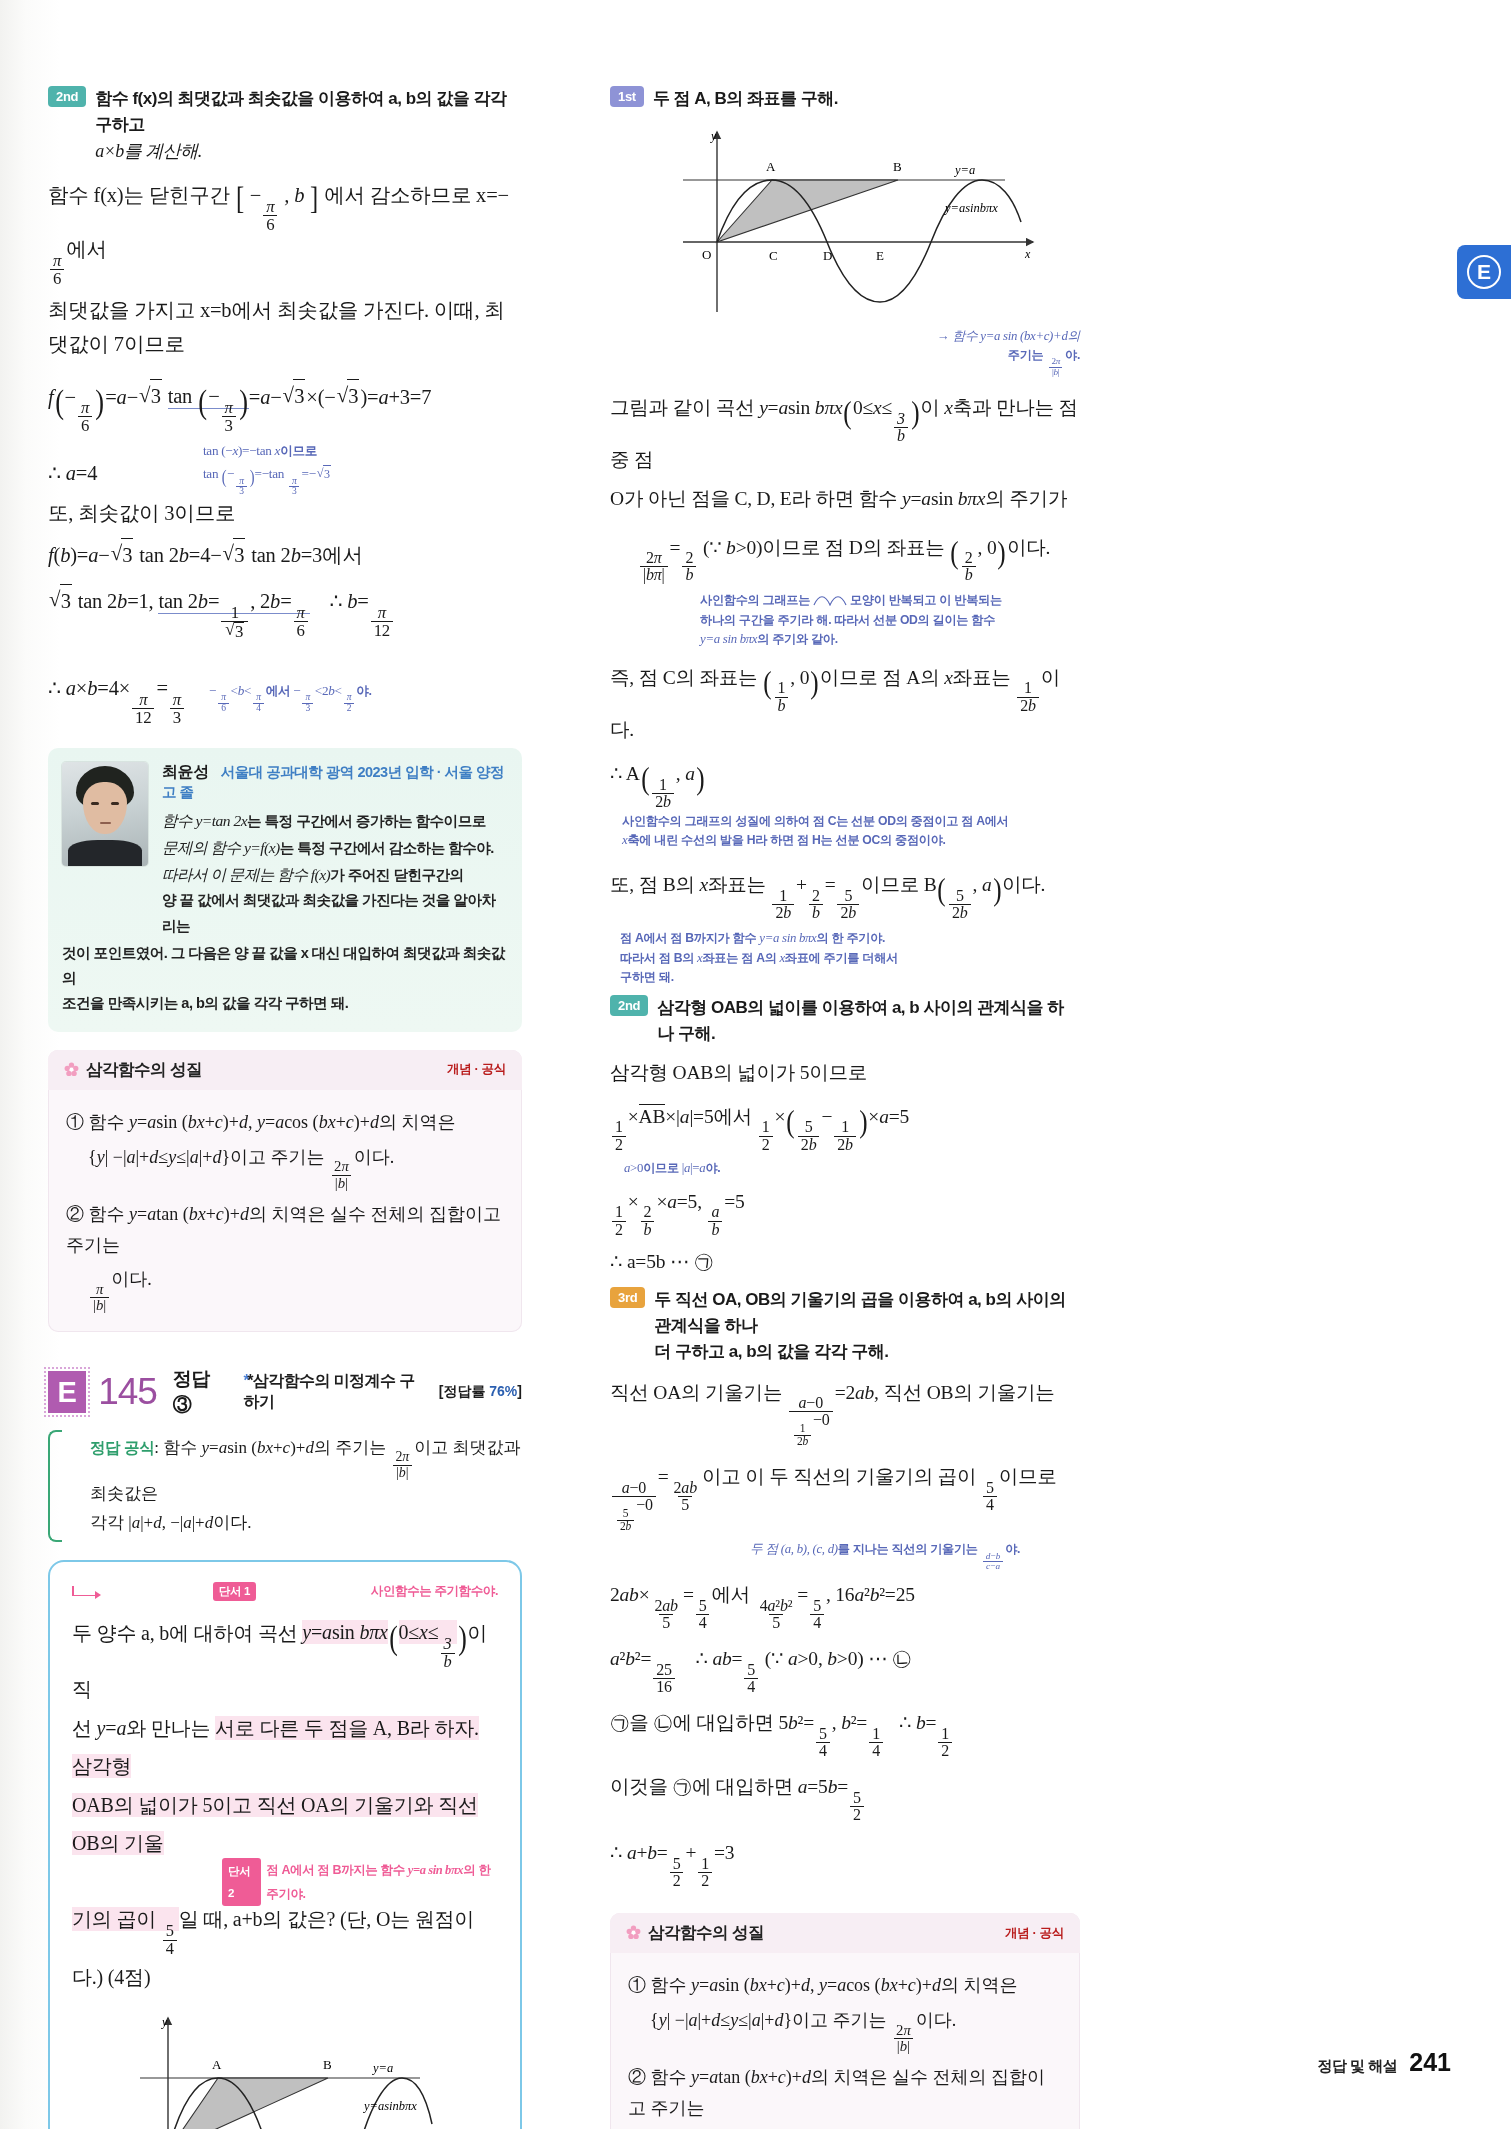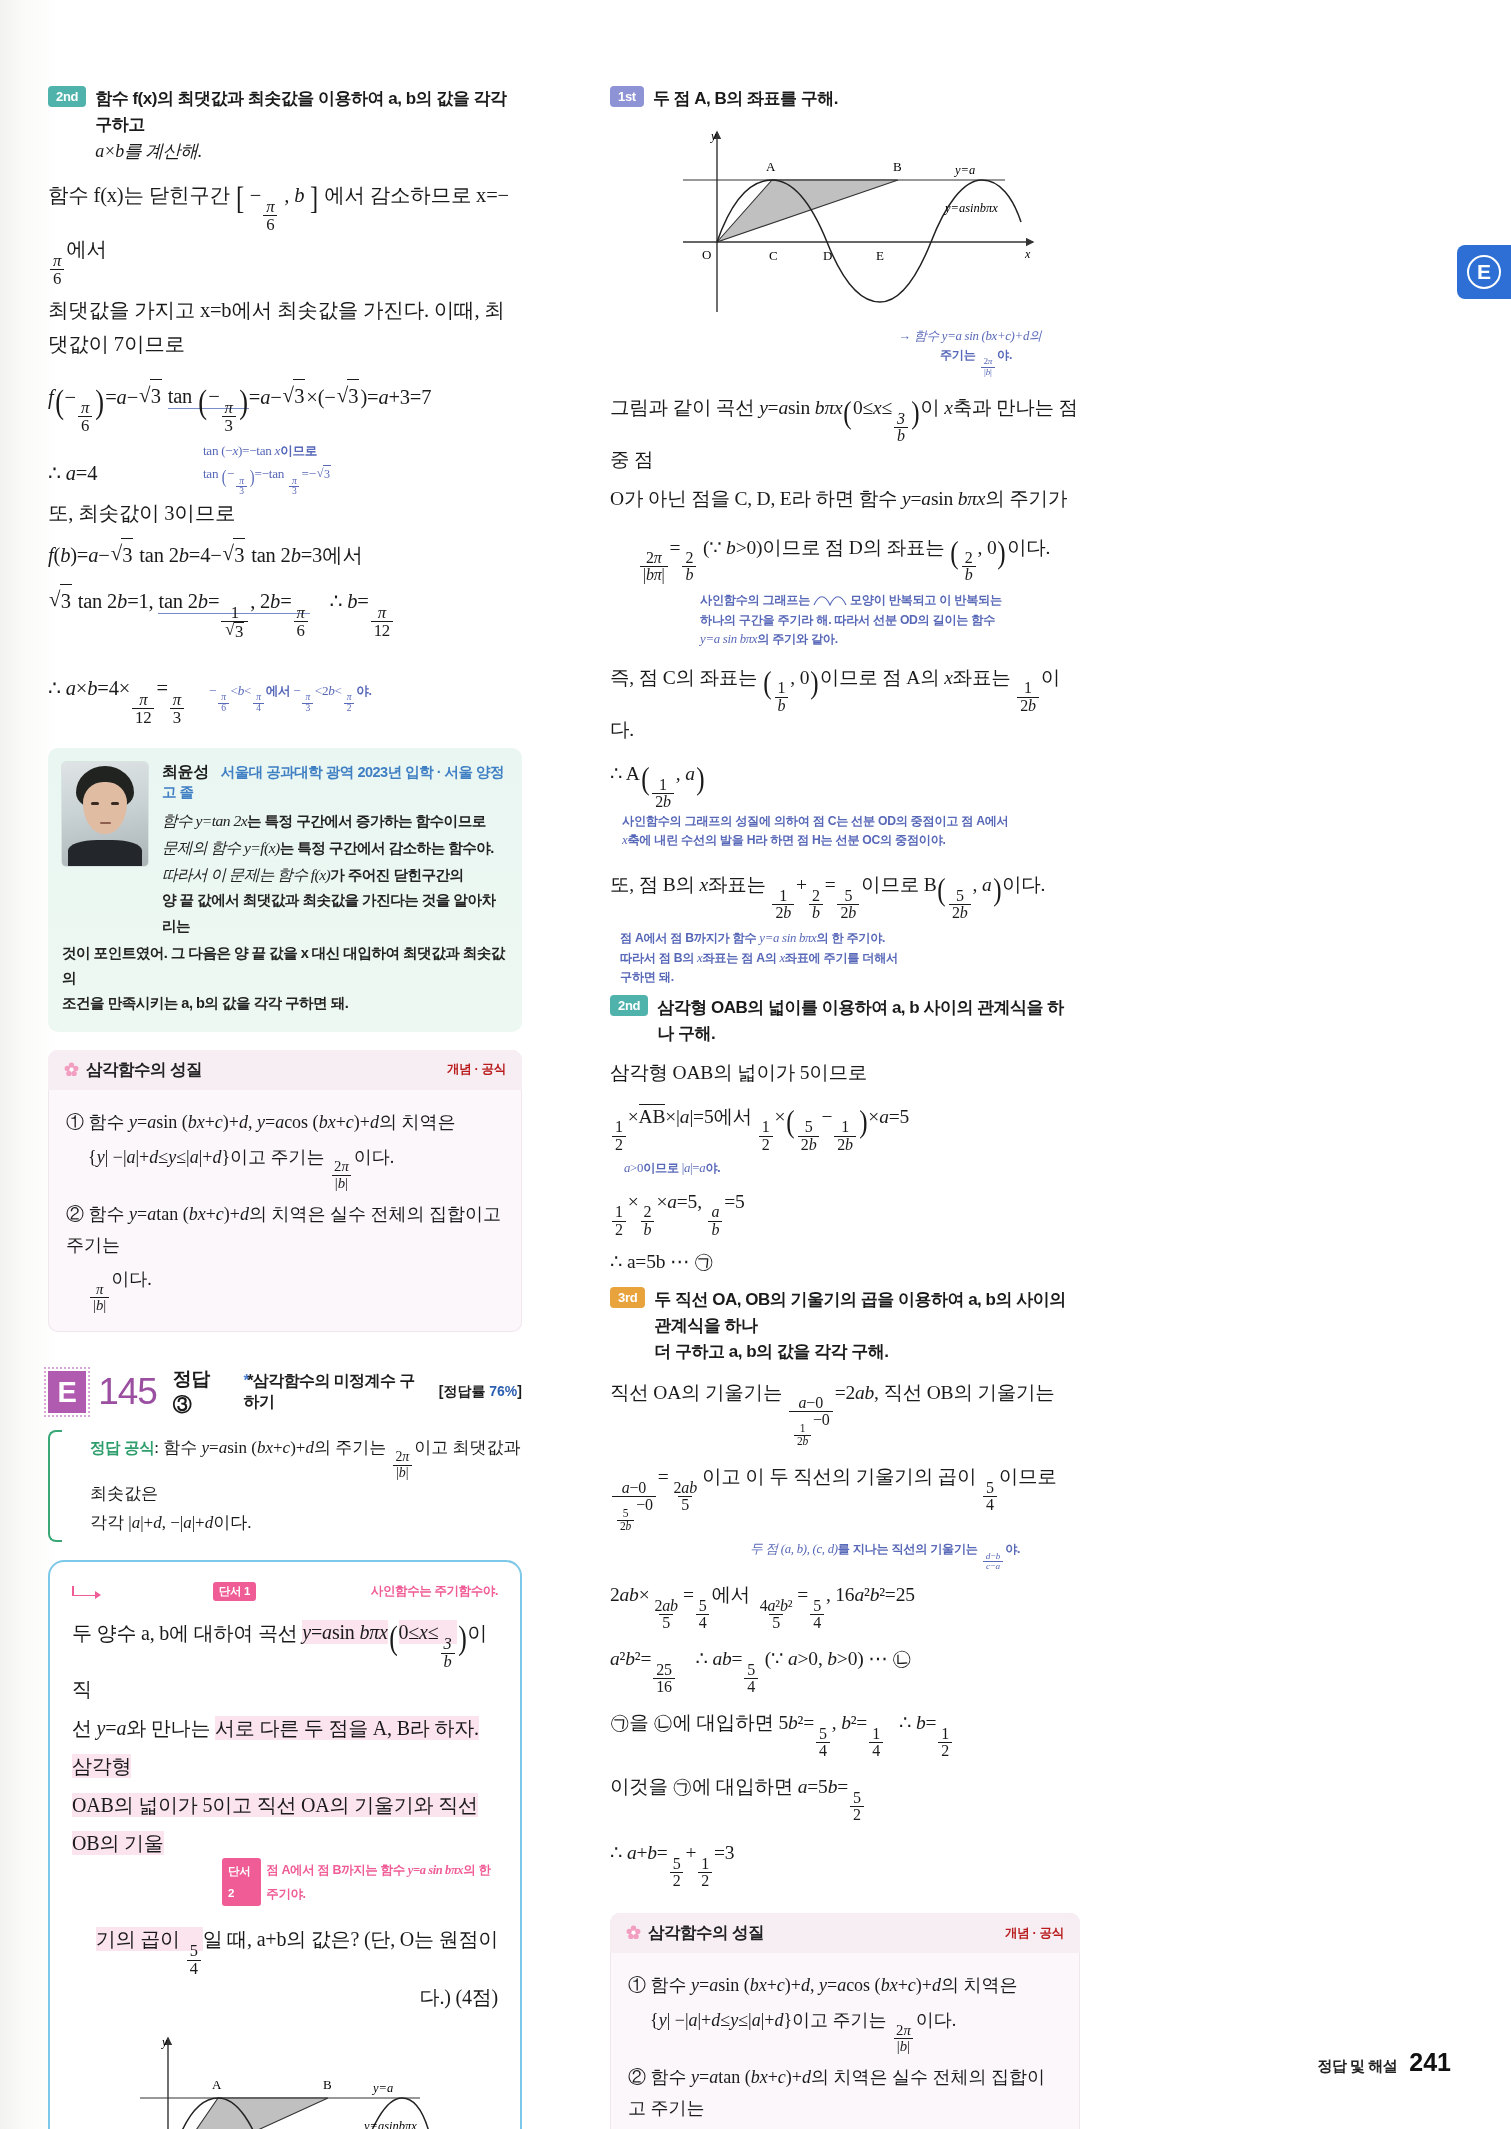--- a/index.html
+++ b/index.html
@@ -417,21 +417,21 @@
           <div>
             선 <span class="it">y</span>=<span class="it">a</span>와 만나는 <span class="hl2">서로 다른 두 점을 A, B라 하자. 삼각형</span>
           </div>
           <div style="position:relative;">
             <span class="hl2">OAB의 넓이가 5이고 </span><span class="hl2">직선 OA의 기울기와 직선 OB의 기울</span>
           </div>
           <div class="hintline" style="justify-content:flex-start;margin:-4px 0 -6px 150px;">
             <span class="hintbadge">단서 2</span>
             <span class="hinttxt">점 A에서 점 B까지는 함수 <span style="font-family:'Liberation Serif',serif;font-style:italic;">y=a sin bπx</span>의 한 주기야.</span>
           </div>
-          <div style="margin-top:20px;text-align:right;">
+          <div style="margin-top:0;">
             <span class="hl2">기의 곱이 </span><span class="hl2"><span class="frac">
                   <span class="num">5</span>
                   <span class="den">4</span>
                 </span></span><span>일 때, a+b의 값은? (단, O는 원점이다.) (4점)</span>
           </div>
         </div>
 
         <div class="graphwrap">
           <svg width="330" height="215" viewBox="0 0 330 215">
             <defs>
@@ -494,21 +494,21 @@
           <text x="121" y="49" font-size="13" font-family="Liberation Serif, serif">A</text>
           <text x="248" y="49" font-size="13" font-family="Liberation Serif, serif">B</text>
           <text x="124" y="138" font-size="13" font-family="Liberation Serif, serif">C</text>
           <text x="178" y="138" font-size="13" font-family="Liberation Serif, serif">D</text>
           <text x="231" y="138" font-size="13" font-family="Liberation Serif, serif">E</text>
           <text x="310" y="52" font-size="12.5" font-style="italic" font-family="Liberation Serif, serif">y=a</text>
           <text x="300" y="90" font-size="12.5" font-style="italic" font-family="Liberation Serif, serif">y=asinbπx</text>
         </svg>
       </div>
 
-      <div class="rhint" style="text-align:center;padding-left:250px;margin-top:-4px;">
+      <div class="rhint" style="text-align:right;padding-left:250px;margin-top:-4px;">
         <div><span class="arrow-blue">→ </span><span class="it">함수 y=a sin (bx+c)+d의</span></div>
         <div style="padding-left:12px;"><span class="kr">주기는</span> <span class="frac sm">
               <span class="num">2<span class="it">π</span></span>
               <span class="den">|<span class="it">b</span>|</span>
             </span><span class="kr">야.</span></div>
       </div>
 
       <div class="rline" style="margin-top:10px;">
         그림과 같이 곡선 <span class="it">y</span>=<span class="it">a</span>sin <span class="it">bπx</span><span class="par">(</span>0≤<span class="it">x</span>≤<span class="frac">
             <span class="num it">3</span>

